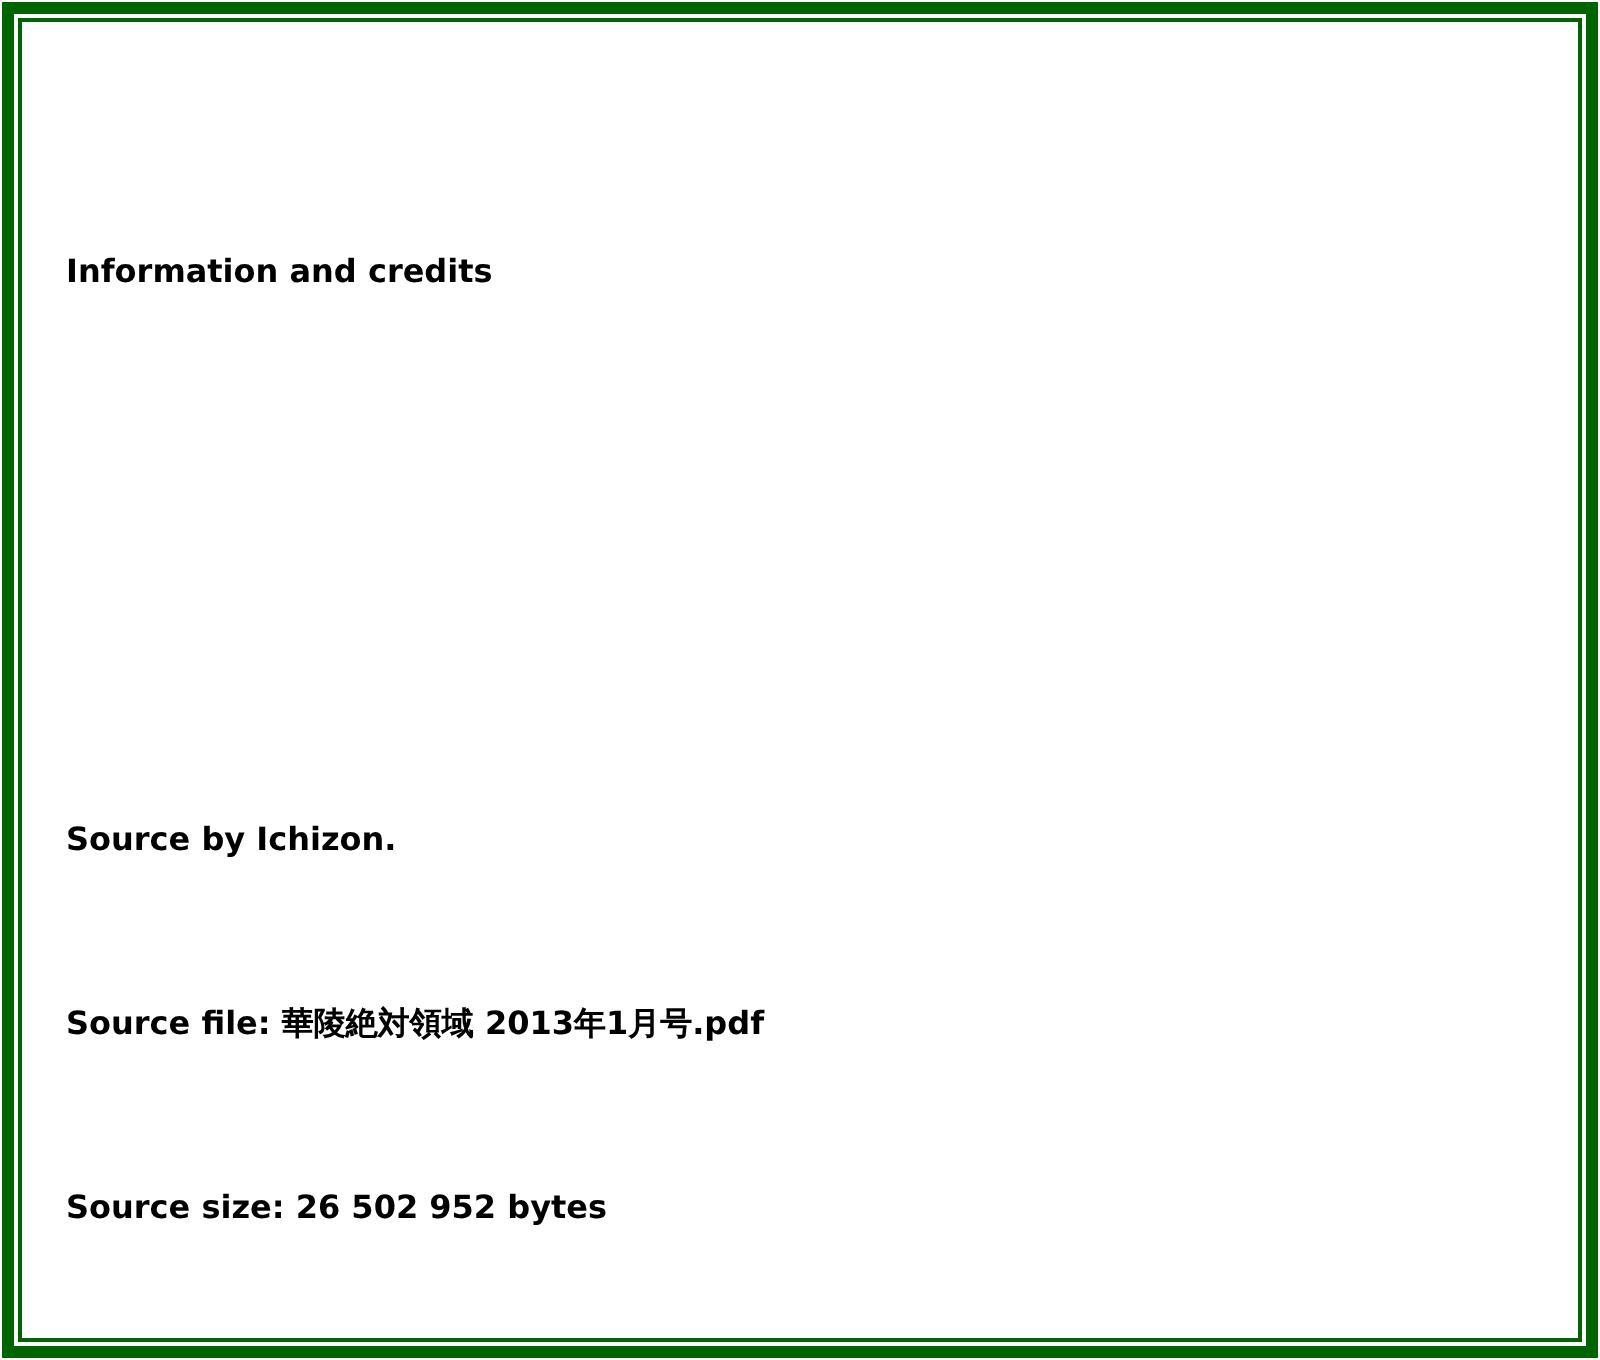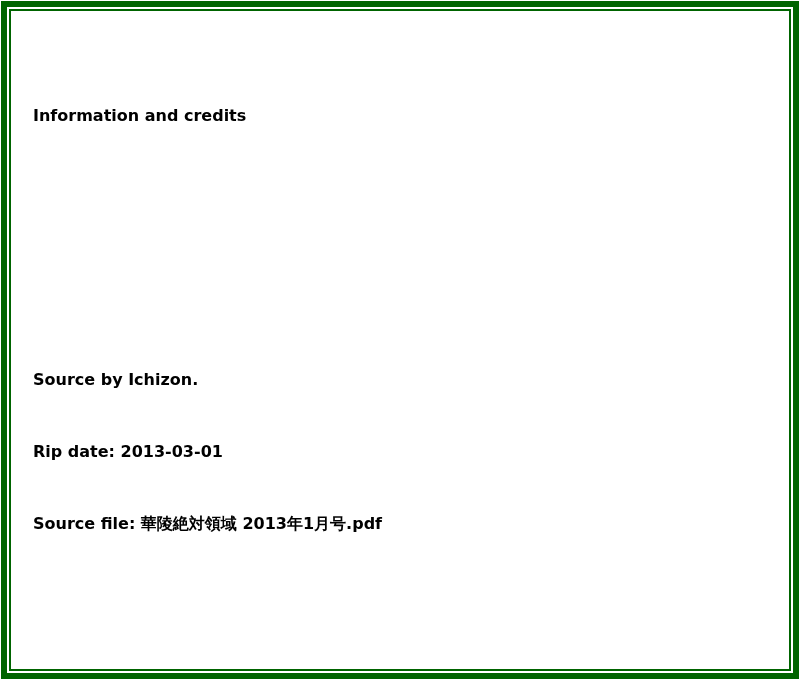--- a/index.html
+++ b/index.html
@@ -36,41 +36,41 @@
   }
   .content{
     position:absolute;
     top:32px;left:33px;right:30px;
     color:var(--text);
     font-size:16px;
     font-weight:bold;
     line-height:24px;
     white-space:pre;
   }
-  .line{height:24px;}
+  .line{height:24px;margin-top:20px;}
   .gap-two-lines{height:48px;}
 </style>
 </head>
 <body>
 
 <div class="page">
 
   <div class="frame-outer"></div>
   <div class="frame-inner"></div>
 
   <div class="content">
 
     <div class="line">Information and credits</div>
 
     <div class="gap-two-lines"></div>
 
     <div>
       <div class="line">Source by Ichizon.</div>
-      <div class="line">Rip date: 2013-03-01</div>
       <div class="line">Source file: 華陵絶対領域 2013年1月号.pdf</div>
+      <div class="line">Source size: 26 502 952 bytes</div>
     </div>
 
     
 
     
 
   </div>
 </div>
 
 </body></html>

